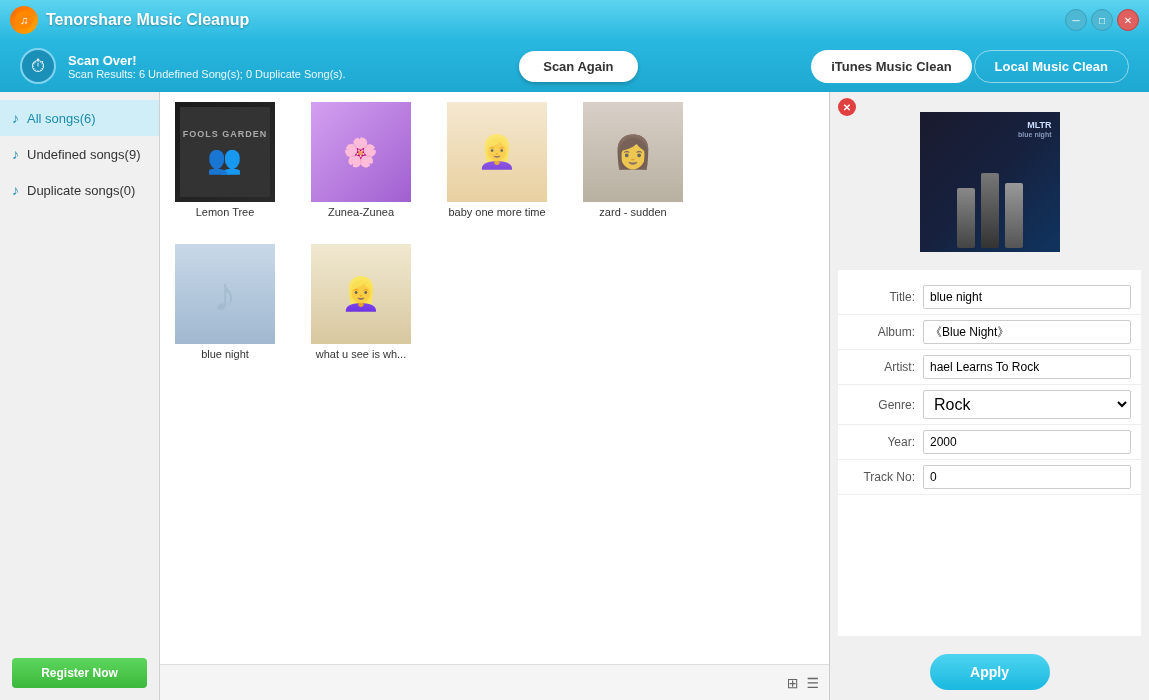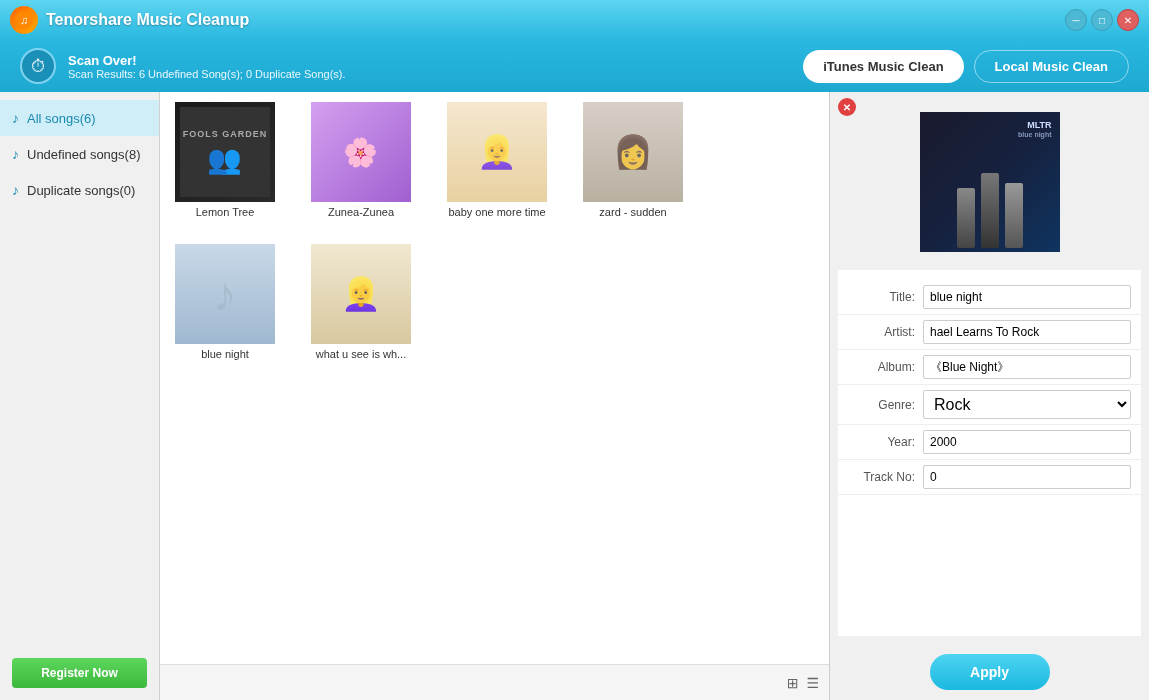--- a/index.html
+++ b/index.html
@@ -55,21 +55,21 @@
     .scan-text .scan-result { font-size: 11px; opacity: 0.9; }
 
     .scan-again-btn {
       background: white;
       border: none; border-radius: 20px;
       padding: 8px 24px; font-size: 13px; font-weight: bold;
       color: #333; cursor: pointer;
       box-shadow: 0 2px 4px rgba(0,0,0,0.2);
     }
 
-    .mode-buttons { display: flex; gap: 10px; }
+    .mode-buttons { display: flex; gap: 2px; }
     .mode-btn {
       padding: 8px 20px; border: none; border-radius: 20px;
       font-size: 13px; font-weight: bold; cursor: pointer;
     }
     .mode-btn.active { background: white; color: #333; }
     .mode-btn.inactive { background: transparent; color: white; border: 1px solid rgba(255,255,255,0.5); }
 
     
     .main-layout { display: flex; height: calc(700px - 92px); }
 
@@ -228,36 +228,37 @@
 </div>
 
 <div class="top-bar">
   <div class="scan-info">
     <div class="clock-icon">⏱</div>
     <div class="scan-text">
       <div class="scan-title">Scan Over!</div>
       <div class="scan-result">Scan Results: 6 Undefined Song(s); 0 Duplicate Song(s).</div>
     </div>
   </div>
+  <button class="scan-again-btn">Scan Again</button>
   <div class="mode-buttons">
     <button class="mode-btn active">iTunes Music Clean</button>
     <button class="mode-btn inactive">Local Music Clean</button>
   </div>
 </div>
 
 <div class="main-layout">
 
   <div class="sidebar">
     <div class="sidebar-item active">
       <span class="note-icon">♪</span>
       <span>All songs(6)</span>
     </div>
     <div class="sidebar-item">
       <span class="note-icon">♪</span>
-      <span>Undefined songs(8)</span>
+      <span>Undefined songs(9)</span>
     </div>
     <div class="sidebar-item">
       <span class="note-icon">♪</span>
       <span>Duplicate songs(0)</span>
     </div>
     <button class="register-btn">Register Now</button>
   </div>
 
   <div class="content-area">
     <div class="songs-grid">
@@ -343,26 +344,26 @@
         </div>
       </div>
     </div>
 
     <div class="metadata-section">
       <div class="meta-row">
         <span class="meta-label">Title:</span>
         <input class="meta-input" value="blue night" style="">
       </div>
       <div class="meta-row">
+        <span class="meta-label">Album:</span>
+        <input class="meta-input" value="《Blue Night》" style="">
+      </div>
+      <div class="meta-row">
         <span class="meta-label">Artist:</span>
         <input class="meta-input" value="hael Learns To Rock" style="">
-      </div>
-      <div class="meta-row">
-        <span class="meta-label">Album:</span>
-        <input class="meta-input" value="《Blue Night》" style="">
       </div>
       <div class="meta-row">
         <span class="meta-label">Genre:</span>
         <select class="meta-select">
           <option>Rock</option>
           <option>Pop</option>
           <option>Jazz</option>
           <option>Classical</option>
           <option>Hip-Hop</option>
         </select>

